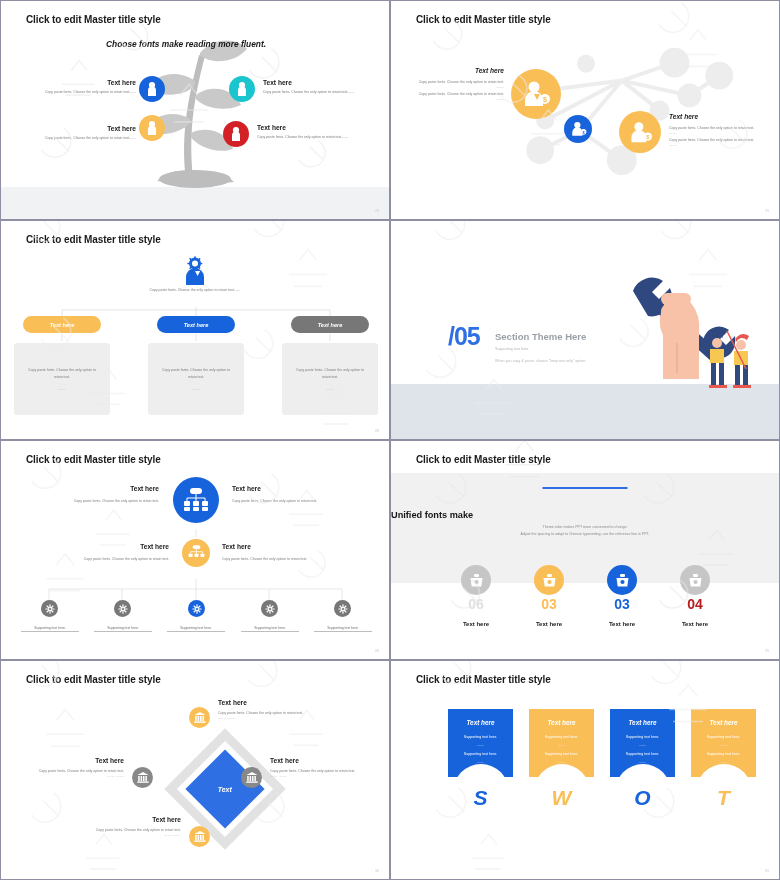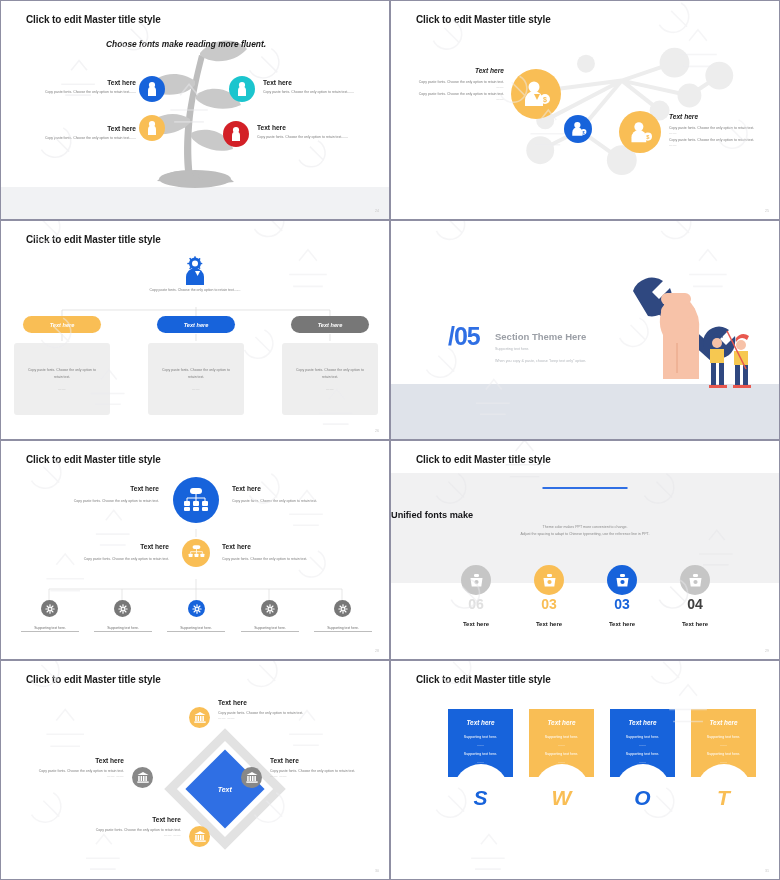--- a/index.html
+++ b/index.html
@@ -607,21 +607,21 @@
             <rect x="5" y="1" width="5" height="3" rx="1.3"></rect>
             <path d="M1.5 5 h12 l-1.2 8.5 h-9.6 Z"></path>
           </g>
           <circle cx="7.5" cy="9" r="2.1" fill="#C6C6C6"></circle>
         </svg>
     </div>
 
     <div class="bnum" style="left:60px;top:155px;color:#E0E0E0;z-index:6">06</div>
     <div class="bnum" style="left:133px;top:155px;color:#F9BE55;z-index:6">03</div>
     <div class="bnum" style="left:206px;top:155px;color:#1763DB;z-index:6">03</div>
-    <div class="bnum" style="left:279px;top:155px;color:#404040;z-index:6">04</div>
+    <div class="bnum" style="left:279px;top:155px;color:#b91c1c;z-index:6">04</div>
 
     <div class="blbl" style="left:55px;top:180px;z-index:6">Text here</div>
     <div class="blbl" style="left:128px;top:180px;z-index:6">Text here</div>
     <div class="blbl" style="left:201px;top:180px;z-index:6">Text here</div>
     <div class="blbl" style="left:274px;top:180px;z-index:6">Text here</div>
 
     <div class="pagenum">29</div>
   </div>
 
   <div class="slide">

